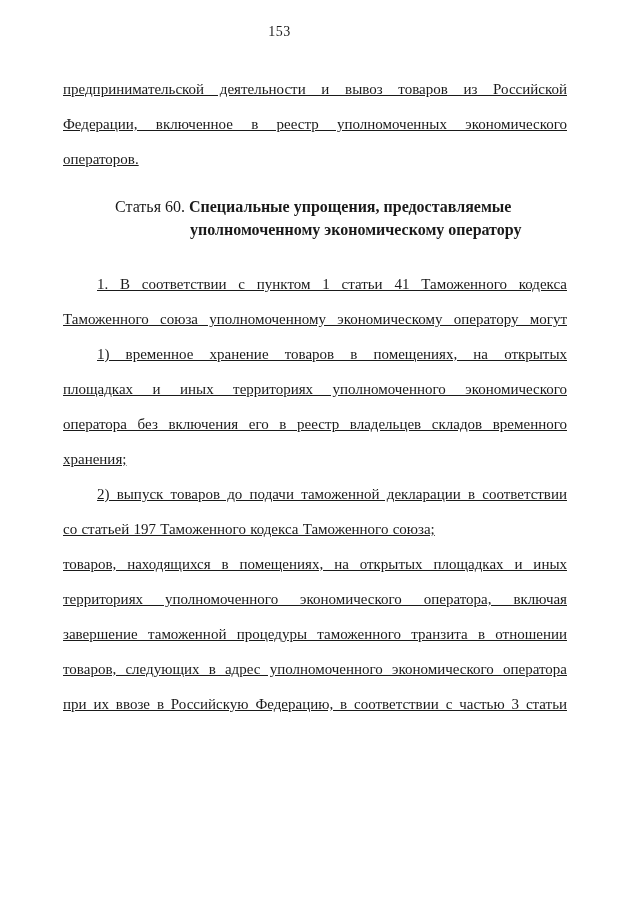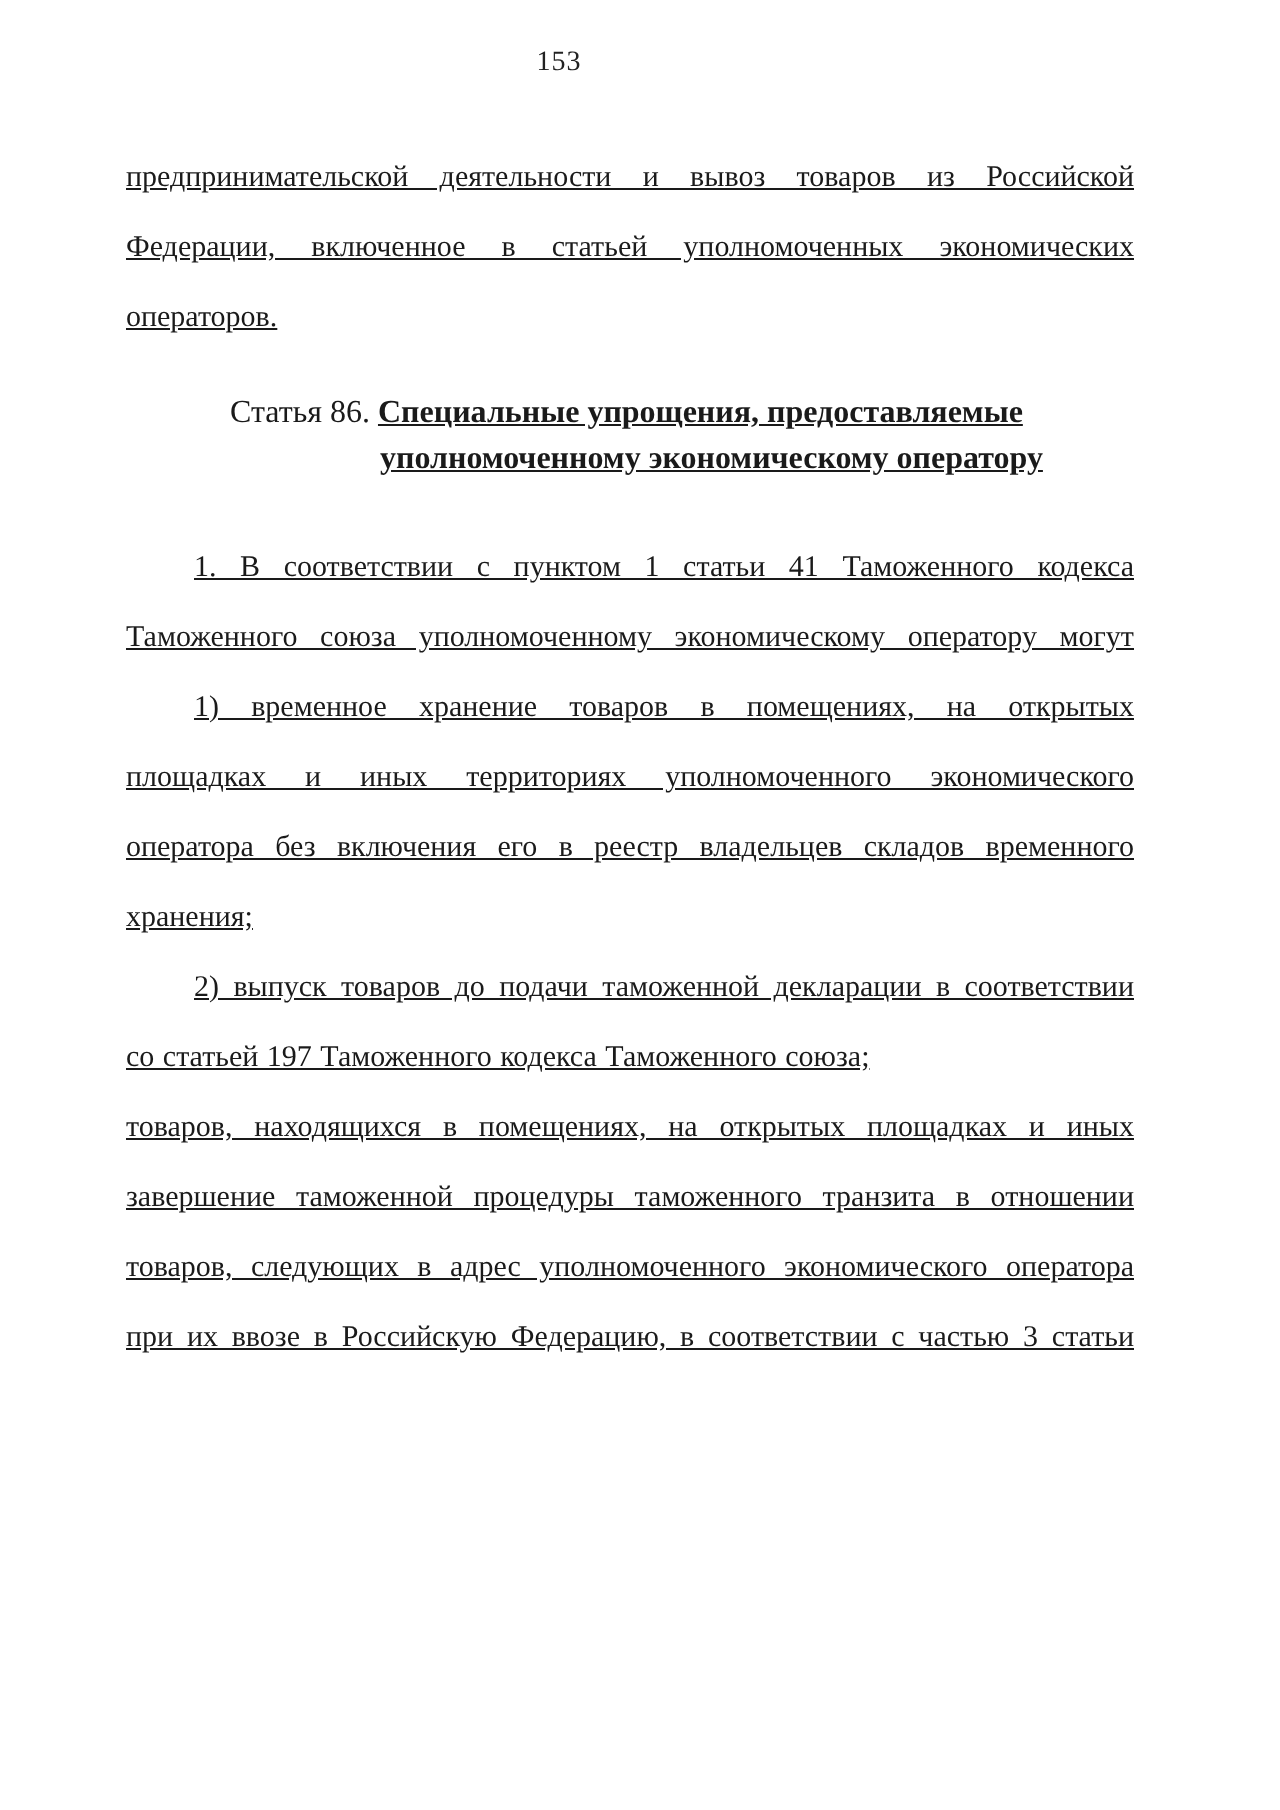--- a/index.html
+++ b/index.html
@@ -51,40 +51,40 @@
     margin-top: 18px;
     margin-bottom: 26px;
     font-size: 16px;
   }
   .h-line {
     line-height: 23px;
     text-align: left;
   }
   .h1 { margin-left: 52px; }
   .h2 { margin-left: 127px; }
-  .h-bold { font-weight: 700; text-decoration: underline; }
+  .h-bold { font-weight: 700; }
 </style>
 </head>
 <body>
 
 <div class="page">
 
   <div class="pagenum">153</div>
 
   <div class="content">
 
     <div class="para">
       <div class="line j">предпринимательской деятельности и вывоз товаров из Российской</div>
-      <div class="line j">Федерации, включенное в статьей уполномоченных экономических</div>
+      <div class="line j">Федерации, включенное в реестр уполномоченных экономического</div>
       <div class="line l">операторов.</div>
     </div>
 
     <div class="heading">
       <div class="h-line h1">
-        <span>Статья 86.</span>
+        <span>Статья 60.</span>
         <span class="h-bold">Специальные упрощения, предоставляемые</span>
       </div>
       <div class="h-line h2 h-bold">уполномоченному экономическому оператору</div>
     </div>
 
     <div class="para">
       <div class="line j indent">1. В соответствии с пунктом 1 статьи 41 Таможенного кодекса</div>
       <div class="line j">Таможенного союза уполномоченному экономическому оператору могут</div>
     </div>
 
@@ -95,19 +95,20 @@
       <div class="line l">хранения;</div>
     </div>
 
     <div class="para">
       <div class="line j indent">2) выпуск товаров до подачи таможенной декларации в соответствии</div>
       <div class="line l">со статьей 197 Таможенного кодекса Таможенного союза;</div>
     </div>
 
     <div class="para">
       <div class="line j">товаров, находящихся в помещениях, на открытых площадках и иных</div>
+      <div class="line j">территориях уполномоченного экономического оператора, включая</div>
       <div class="line j">завершение таможенной процедуры таможенного транзита в отношении</div>
       <div class="line j">товаров, следующих в адрес уполномоченного экономического оператора</div>
       <div class="line j">при их ввозе в Российскую Федерацию, в соответствии с частью 3 статьи</div>
     </div>
 
   </div>
 </div>
 
 </body></html>

